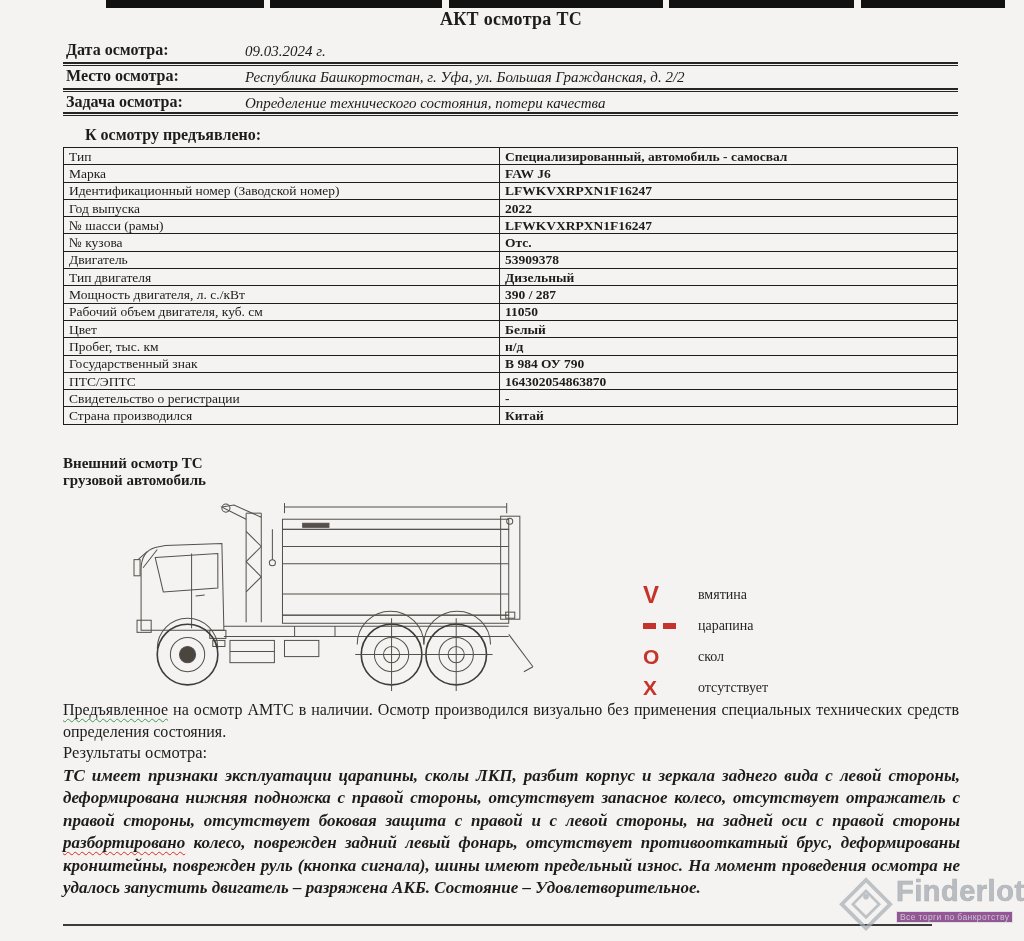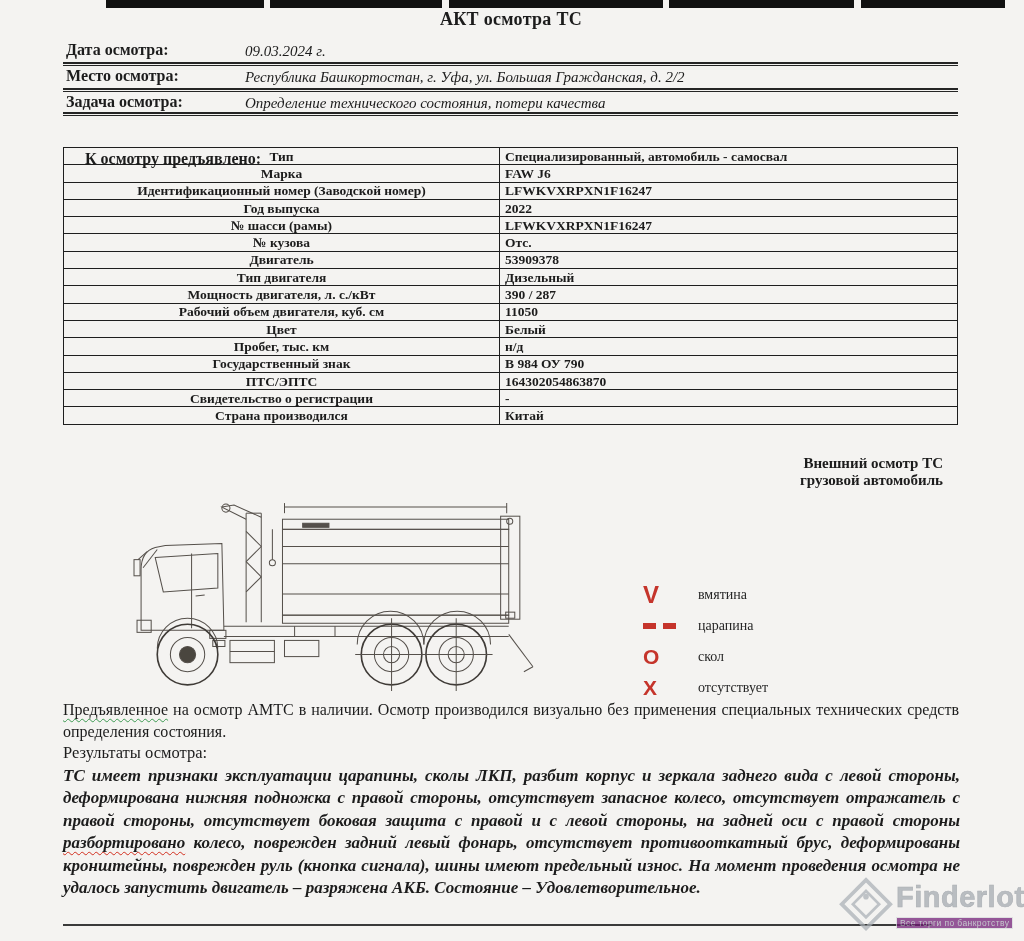--- a/index.html
+++ b/index.html
@@ -10,28 +10,28 @@
   .topband{position:absolute;left:106px;top:0;width:899px;height:8px;background:#111;}
   .topband .gap{position:absolute;top:0;height:8px;background:#f4f3f1;}
 
   .doc-title{position:absolute;left:63px;top:9px;width:896px;text-align:center;font-weight:bold;font-size:18px;letter-spacing:.3px;}
 
   
   .hrow-label{position:absolute;left:66px;font-weight:bold;font-size:16px;}
   .hrow-value{position:absolute;left:245px;font-style:italic;font-size:15px;white-space:nowrap;}
   .dline{position:absolute;left:63px;width:895px;height:4px;border-top:2px solid #252525;border-bottom:1px solid #252525;box-sizing:border-box;}
 
-  .sec-heading{position:absolute;left:85px;top:126px;font-weight:bold;font-size:16px;margin-top:24px;}
+  .sec-heading{position:absolute;left:85px;top:126px;font-weight:bold;font-size:16px;}
 
   table.spec{position:absolute;left:63px;top:147px;width:895px;border-collapse:collapse;table-layout:fixed;}
   table.spec td{border:1.6px solid #1e1e1e;font-size:13.5px;height:16.3px;padding:0 5px;line-height:15px;overflow:hidden;white-space:nowrap;}
-  table.spec td.lbl{width:425px;font-weight:bold;text-align:center;}
+  table.spec td.lbl{width:425px;font-weight:normal;}
   table.spec td.val{font-weight:bold;}
 
-  .ext-heading{position:absolute;left:63px;top:455px;width:880px;text-align:right;font-weight:bold;font-size:15px;line-height:17px;}
+  .ext-heading{position:absolute;left:63px;top:455px;width:880px;text-align:left;font-weight:bold;font-size:15px;line-height:17px;}
 
   .truck-box{position:absolute;left:133px;top:501px;width:404px;height:192px;}
   .truck-box svg{width:100%;height:100%;}
 
   .legend{position:absolute;left:643px;top:579px;}
   .legend-row{display:flex;align-items:center;height:31px;}
   .legend-sym{width:55px;color:#c5342b;font-family:"Liberation Sans",sans-serif;font-weight:bold;font-size:24px;line-height:24px;}
   .legend-sym.small{font-size:21px;}
   .legend-label{font-size:14px;color:#262626;}
   .dashes{display:flex;gap:7px;align-items:center;height:24px;}
@@ -40,21 +40,21 @@
   .presence{position:absolute;left:63px;top:699px;width:896px;font-size:16px;line-height:21.5px;text-align:justify;}
   .u-green{text-decoration:underline wavy #3d9a52 1px;text-underline-offset:3px;}
   .u-red{text-decoration:underline wavy #d22e1e 1px;text-underline-offset:3px;}
 
   .results-heading{position:absolute;left:63px;top:743px;font-weight:normal;font-size:16.5px;}
   .results-text{position:absolute;left:63px;top:765px;width:897px;font-weight:bold;font-style:italic;font-size:17px;line-height:22.4px;text-align:justify;}
 
   .bottom-rule{position:absolute;left:63px;top:924px;width:869px;border-top:2.5px solid #3a3a3a;}
 
   .watermark{position:absolute;left:838px;top:876px;width:186px;height:62px;opacity:.72;}
-  .wm-inner{display:flex;align-items:center;}
+  .wm-inner{display:flex;}
   .wm-icon{flex:0 0 56px;height:60px;}
   .wm-text-col{margin-left:2px;}
   .wm-name{font-family:"Liberation Sans",sans-serif;font-weight:bold;font-size:29px;color:#a3a9af;line-height:30px;letter-spacing:.5px;-webkit-text-stroke:.6px #8f959c;}
   .wm-sub{font-family:"Liberation Sans",sans-serif;font-size:8.5px;color:#b4bac0;background:#701a75;border:1px solid #d8dadb;padding:0 3px;letter-spacing:.4px;display:inline-block;margin-top:1px;}
 </style>
 </head>
 <body>
 
 <div class="page">
 

